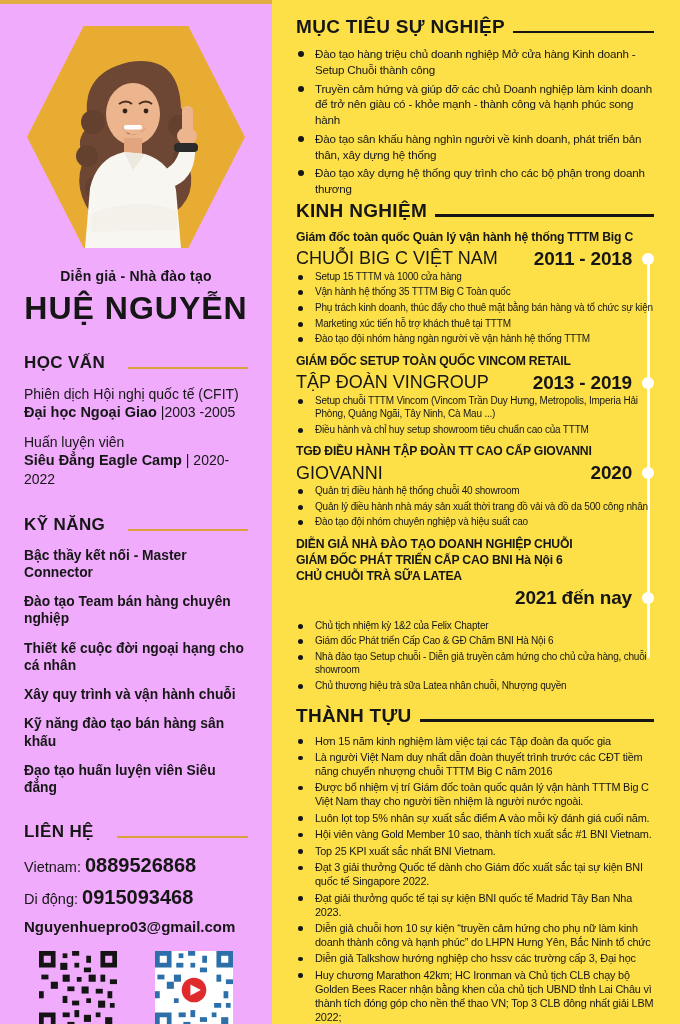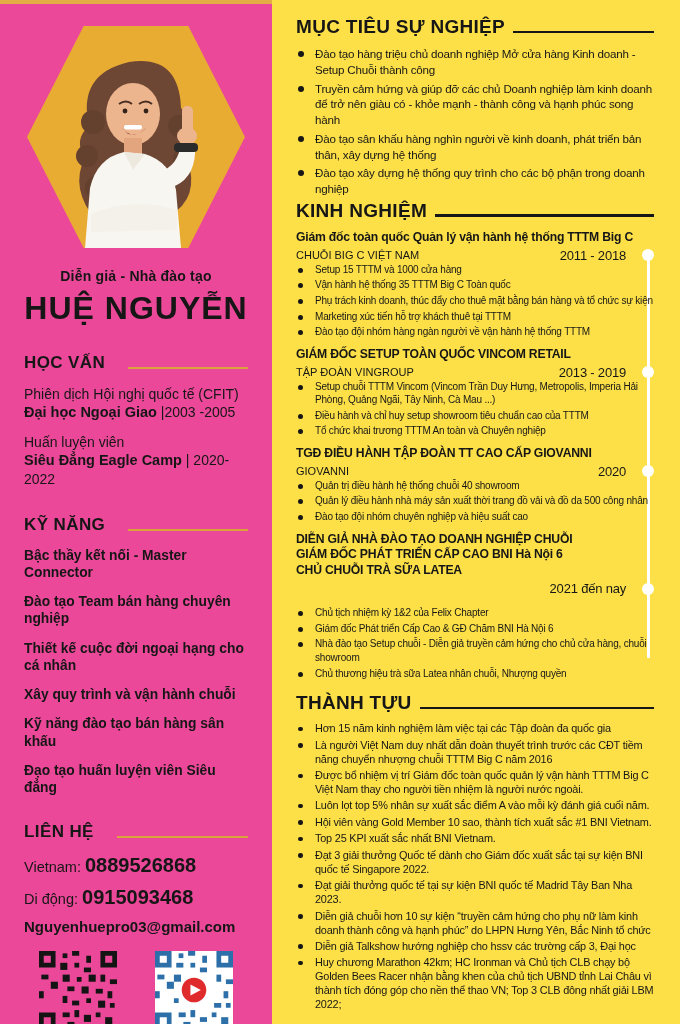--- a/index.html
+++ b/index.html
@@ -4,21 +4,21 @@
 <style>
   html,body{margin:0;padding:0;}
   body{
     width:680px;height:1024px;overflow:hidden;
     font-family:"Liberation Sans","DejaVu Sans",sans-serif;
     color:#161616;background:#E1A73C;
   }
   .page{display:flex;width:680px;height:1024px;}
 
   
-  .sidebar{width:272px;flex-shrink:0;background:#ec4899;position:relative;}
+  .sidebar{width:272px;flex-shrink:0;background:#f0abfc;position:relative;}
   .top-strip{height:4px;background:#E3AC45;}
   .hex{
     width:218px;height:222px;margin:22px auto 0;
     clip-path:polygon(26% 0,74% 0,100% 50%,74% 100%,26% 100%,0 50%);
     background:#E9AC33;overflow:hidden;
   }
   .role{ text-align:center;font-weight:700;font-size:14px;margin-top:20px;letter-spacing:.2px;}
   .name{ text-align:center;font-weight:800;font-size:32px;margin:6px 0 0;letter-spacing:1px;}
   .side-section{padding:0 24px;}
   .side-heading{
@@ -50,22 +50,22 @@
     content:"";position:absolute;left:2px;border-radius:50%;background:#161616;
   }
   .obj-list{margin:2px 0 14px;}
   .obj-list li{font-size:11.6px;line-height:1.36;margin-bottom:3px;}
   .obj-list li::before{width:6px;height:6px;top:5px;}
 
   .jobs{margin-bottom:2px;}
   .job{margin-top:8px;}
   .job-title{font-weight:700;font-size:12.2px;line-height:1.3;white-space:pre-line;}
   .job-sub{display:flex;align-items:center;margin-top:2px;}
-  .job-company{flex:1;font-size:11px;letter-spacing:0;}
-  .job-period{font-weight:400;font-size:13px;white-space:nowrap;margin-right:16px;}
+  .job-company{flex:1;font-size:18px;letter-spacing:0;}
+  .job-period{font-weight:700;font-size:19px;white-space:nowrap;margin-right:10px;}
   .timeline-dot{width:12px;height:12px;border-radius:50%;background:#FFFFFF;flex-shrink:0;}
   .job-bullets{margin-top:5px;}
   .job-bullets li{font-size:10px;line-height:1.36;margin-bottom:2px;}
   .job-bullets li::before{width:5px;height:5px;top:5px;}
   .jobs .job:last-child .job-bullets{margin-top:10px;}
   .timeline-line{position:absolute;top:258px;right:30px;width:3px;height:400px;background:#FFFFFF;}
 
   .ach-heading{margin-top:12px;}
   .ach-list li{font-size:10.9px;line-height:1.28;margin-bottom:2.5px;letter-spacing:-0.2px;}
   .ach-list li::before{width:4.5px;height:4.5px;top:4.5px;}
@@ -249,21 +249,21 @@
         <span class="rule dark"></span>
       </h2>
       <ul class="dotlist obj-list">
 
           <li>Đào tạo hàng triệu chủ doanh nghiệp Mở cửa hàng Kinh doanh - Setup Chuỗi thành công</li>
 
           <li>Truyền cảm hứng và giúp đỡ các chủ Doanh nghiệp làm kinh doanh để trở nên giàu có - khỏe mạnh - thành công và hạnh phúc song hành</li>
 
           <li>Đào tạo sân khấu hàng nghìn người về kinh doanh, phát triển bản thân, xây dựng hệ thống</li>
 
-          <li>Đào tạo xây dựng hệ thống quy trình cho các bộ phận trong doanh nghiệp</li>
+          <li>Đào tạo xây dựng hệ thống quy trình cho các bộ phận trong doanh thương</li>
         </ul>
     </section>
 
     <section>
       <h2 class="main-heading">
         <span>KINH NGHIỆM</span>
         <span class="rule dark"></span>
       </h2>
       <div class="jobs">
 
@@ -294,21 +294,20 @@
               <span class="job-company">TẬP ĐOÀN VINGROUP</span>
               <span class="job-period">2013 - 2019</span>
               <span class="timeline-dot"></span>
             </div>
             <ul class="dotlist job-bullets">
 
                 <li>Setup chuỗi TTTM Vincom (Vincom Trần Duy Hưng, Metropolis, Imperia Hải Phòng, Quảng Ngãi, Tây Ninh, Cà Mau ...)</li>
 
                 <li>Điều hành và chỉ huy setup showroom tiêu chuẩn cao của TTTM</li>
 
-                <li>Tổ chức khai trương TTTM An toàn và Chuyên nghiệp</li>
               </ul>
           </div>
 
           <div class="job">
             <div class="job-title">TGĐ ĐIỀU HÀNH TẬP ĐOÀN TT CAO CẤP GIOVANNI</div>
             <div class="job-sub">
               <span class="job-company">GIOVANNI</span>
               <span class="job-period">2020</span>
               <span class="timeline-dot"></span>
             </div>

